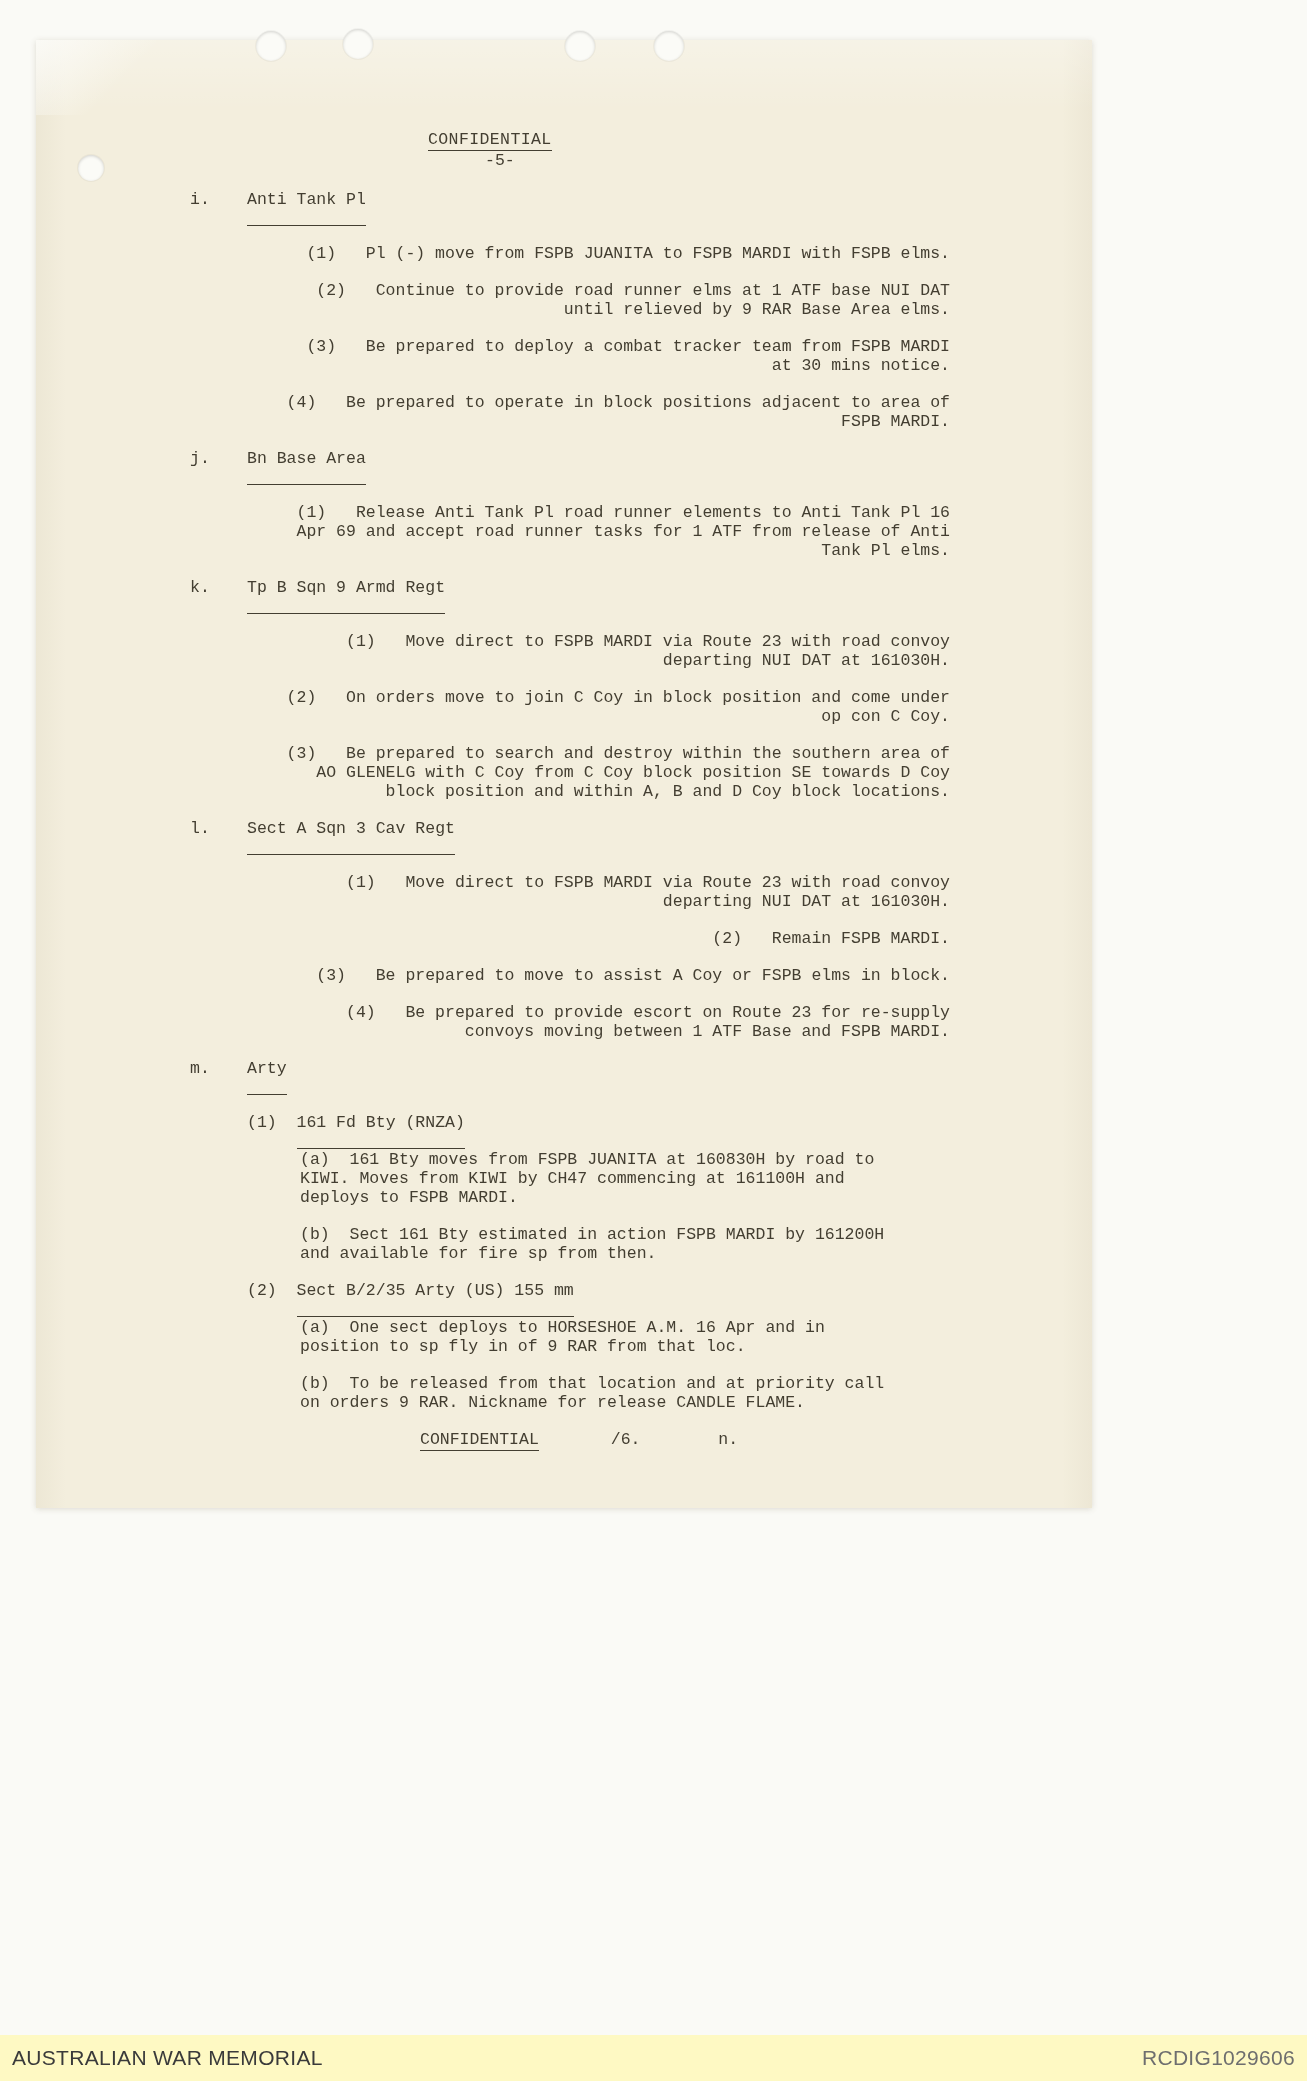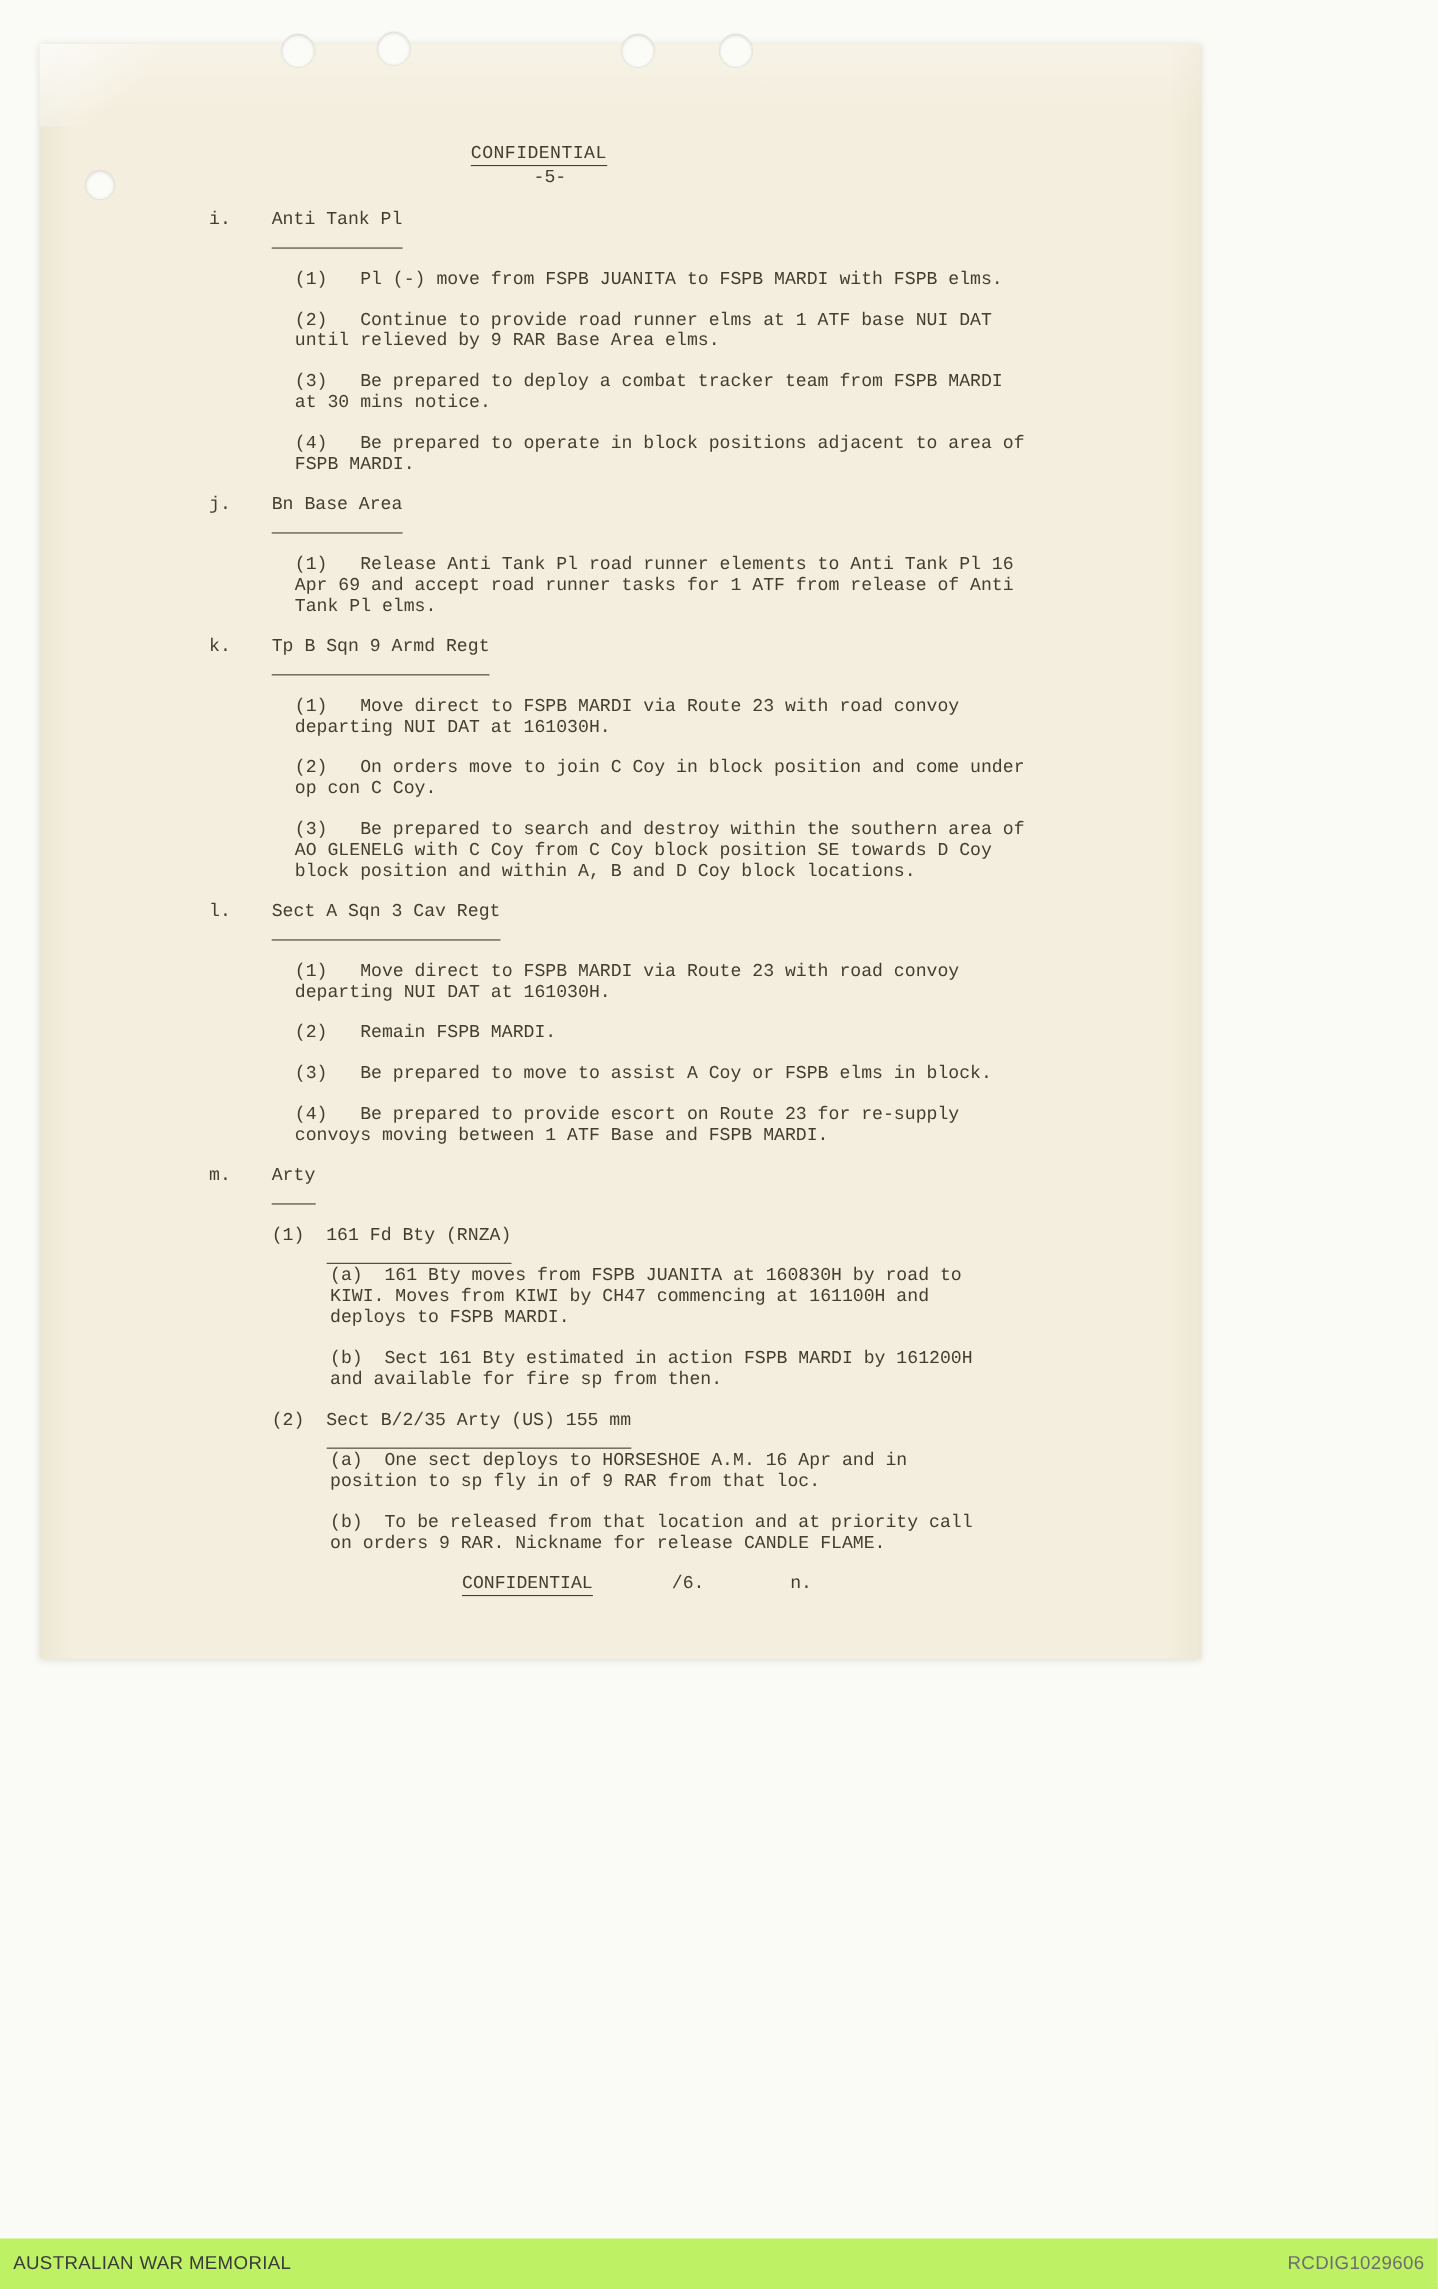--- a/index.html
+++ b/index.html
@@ -30,40 +30,40 @@
   .conf {
     display:inline-block; margin-left:238px;
     border-bottom:1.6px solid #433e31; padding-bottom:1px; letter-spacing:.4px;
   }
   .pnum { display:inline-block; margin-left:295px; }
   .underline { border-bottom:1.6px solid #433e31; padding-bottom:16px; }
   .section { margin-bottom:14px; }
   .sec-head { display:flex; margin-bottom:18px; white-space:nowrap; }
   .sec-label { width:57px; flex:none; }
   .para { margin-bottom:18px; white-space:nowrap; }
-  .item { margin-left:78px; }
+  .item { margin-left:26px;text-align:right; }
   .sub-item { margin-left:110px; }
   .subhead-row { margin-left:57px; margin-bottom:18px; white-space:nowrap; }
   .doc-footer { margin-top:2px; white-space:nowrap; }
   .f-conf { display:inline-block; margin-left:230px; border-bottom:1.6px solid #433e31; padding-bottom:1px; }
   .f-next { display:inline-block; margin-left:62px; }
   .f-n { display:inline-block; margin-left:68px; }
   .hole {
     position:absolute; border-radius:50%; background:#fbfbf7;
     box-shadow:inset 0 1px 3px rgba(0,0,0,.16), 0 0 0 1px rgba(0,0,0,.04);
   }
   .hole-a { left:256px; top:31px; width:30px; height:30px; }
   .hole-b { left:343px; top:29px; width:30px; height:30px; }
   .hole-c { left:565px; top:31px; width:30px; height:30px; }
   .hole-d { left:654px; top:31px; width:30px; height:30px; }
   .hole-side { left:78px; top:155px; width:26px; height:26px; }
   .archive-bar {
     position:absolute; left:0; right:0; bottom:0; height:46px;
-    background:#bef264;
-    font-family:"Liberation Sans",sans-serif; font-size:17px;
+    background:#fef9c3;
+    font-family:"Liberation Sans",sans-serif; font-size:21px;
     display:flex; align-items:center; justify-content:space-between;
     padding:0 12px;
     gap:15px;
   }
   .archive-left { color:#3a3a3a; letter-spacing:.3px; }
   .archive-right { color:#6e6e6e; letter-spacing:.3px; }
 </style>
 </head>
 <body>
 

